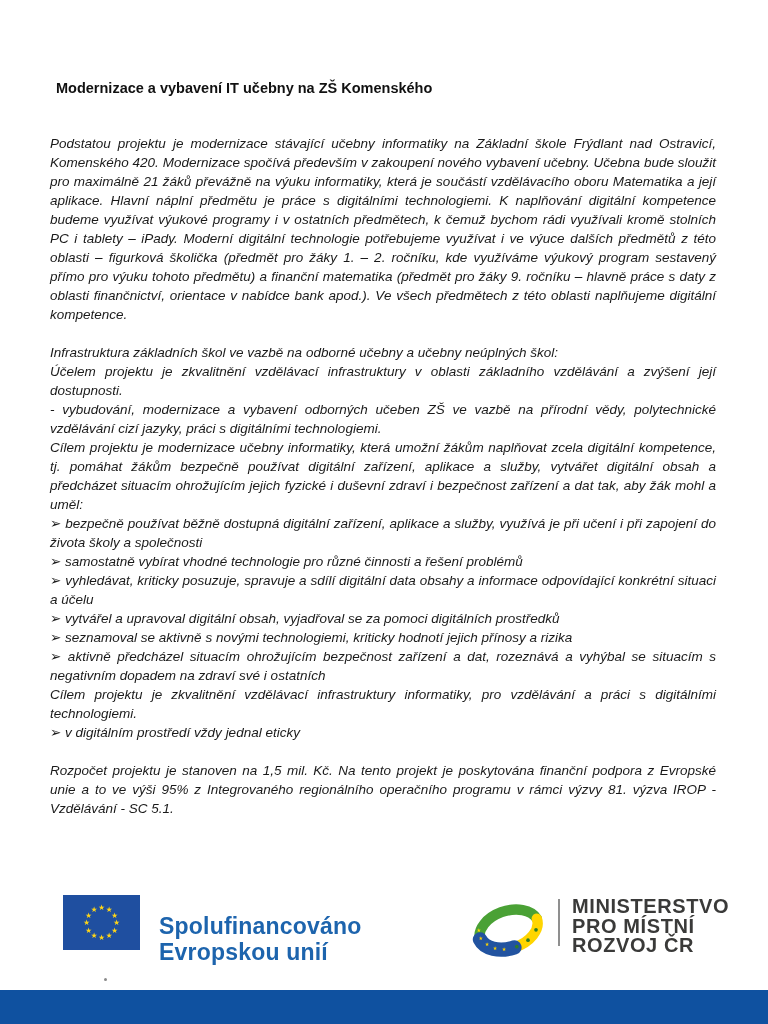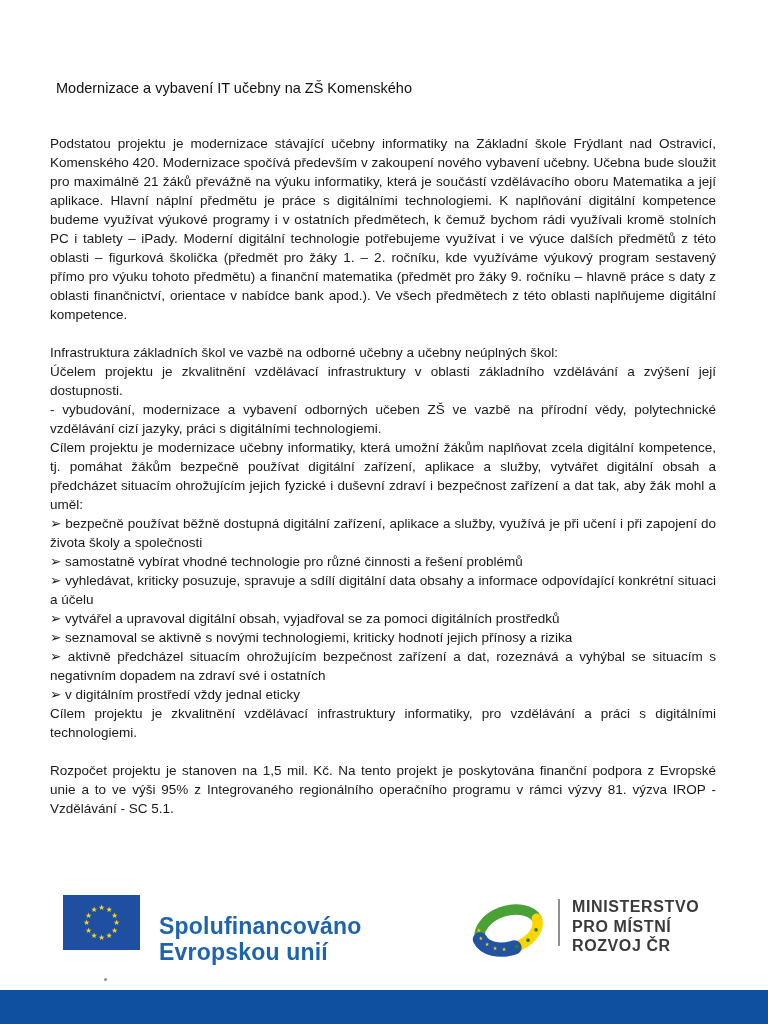--- a/index.html
+++ b/index.html
@@ -10,41 +10,41 @@
     -webkit-font-smoothing:antialiased;
   }
   .page{position:absolute;inset:0;background:#ffffff;}
 
   
   .content{
     position:absolute;left:50px;top:79px;width:666px;
     color:#1a1a1a;font-size:13.5px;line-height:19px;
   }
   .blk-title{
-    margin:0 0 17px 6px;font-weight:normal;font-size:14.5px;color:#111;
+    margin:0 0 17px 6px;font-weight:bold;font-size:14.5px;color:#111;
   }
   .blk-p{
-    margin:0;text-align:justify;
+    margin:0;text-align:justify;font-style:italic;
   }
   .blk-gap{height:19px;}
 
   
   .footer{position:absolute;left:0;top:893px;width:768px;height:70px;}
   .eu-logo{position:absolute;left:63px;top:2px;display:flex;align-items:flex-start;}
   .eu-flag{display:block;}
   .eu-text{
     margin-left:19px;margin-top:18px;
     color:#1d64ad;font-size:23px;line-height:26px;font-weight:700;
     letter-spacing:0.2px;
   }
   .mmr-logo{position:absolute;left:468px;top:3px;display:flex;align-items:flex-start;}
   .mmr-sep{width:2px;height:47px;background:#8f8f8f;margin-left:10px;margin-top:3px;}
   .mmr-text{
     margin-left:12px;margin-top:1px;
-    color:#3a3a39;font-size:16px;line-height:19.5px;font-weight:bold;
+    color:#3a3a39;font-size:20px;line-height:19.5px;font-weight:bold;
     letter-spacing:0.6px;
   }
 
   .artifact-dot{
     position:absolute;left:104px;top:978px;width:3px;height:3px;
     background:#8a8a8a;border-radius:50%;
   }
   .bottom-bar{
     position:absolute;left:0;bottom:0;width:768px;height:34px;background:#0f51a0;
   }
@@ -62,22 +62,22 @@
       <p class="blk-p">Infrastruktura základních škol ve vazbě na odborné učebny a učebny neúplných škol:</p>
       <p class="blk-p">Účelem projektu je zkvalitnění vzdělávací infrastruktury v oblasti základního vzdělávání a zvýšení její dostupnosti.</p>
       <p class="blk-p">- vybudování, modernizace a vybavení odborných učeben ZŠ ve vazbě na přírodní vědy, polytechnické vzdělávání cizí jazyky, práci s digitálními technologiemi.</p>
       <p class="blk-p">Cílem projektu je modernizace učebny informatiky, která umožní žákům naplňovat zcela digitální kompetence, tj. pomáhat žákům bezpečně používat digitální zařízení, aplikace a služby, vytvářet digitální obsah a předcházet situacím ohrožujícím jejich fyzické i duševní zdraví i bezpečnost zařízení a dat tak, aby žák mohl a uměl:</p>
       <p class="blk-p">➢ bezpečně používat běžně dostupná digitální zařízení, aplikace a služby, využívá je při učení i při zapojení do života školy a společnosti</p>
       <p class="blk-p">➢ samostatně vybírat vhodné technologie pro různé činnosti a řešení problémů</p>
       <p class="blk-p">➢ vyhledávat, kriticky posuzuje, spravuje a sdílí digitální data obsahy a informace odpovídající konkrétní situaci a účelu</p>
       <p class="blk-p">➢ vytvářel a upravoval digitální obsah, vyjadřoval se za pomoci digitálních prostředků</p>
       <p class="blk-p">➢ seznamoval se aktivně s novými technologiemi, kriticky hodnotí jejich přínosy a rizika</p>
       <p class="blk-p">➢ aktivně předcházel situacím ohrožujícím bezpečnost zařízení a dat, rozeznává a vyhýbal se situacím s negativním dopadem na zdraví své i ostatních</p>
+      <p class="blk-p">Cílem projektu je zkvalitnění vzdělávací infrastruktury informatiky, pro vzdělávání a práci s digitálními technologiemi.</p>
       <p class="blk-p">➢ v digitálním prostředí vždy jednal eticky</p>
-      <p class="blk-p">Cílem projektu je zkvalitnění vzdělávací infrastruktury informatiky, pro vzdělávání a práci s digitálními technologiemi.</p>
       <div class="blk-gap"></div>
       <p class="blk-p">Rozpočet projektu je stanoven na 1,5 mil. Kč. Na tento projekt je poskytována finanční podpora z Evropské unie a to ve výši 95% z Integrovaného regionálního operačního programu v rámci výzvy 81. výzva IROP - Vzdělávání - SC 5.1.</p>
     </div>
 
   <div class="footer">
 
     <div class="eu-logo">
       <svg class="eu-flag" width="77" height="55" viewBox="0 0 77 55" xmlns="http://www.w3.org/2000/svg">
         <rect x="0" y="0" width="77" height="55" fill="#1f4fa0"></rect>
         <g fill="#ffd617" font-family="'DejaVu Sans',sans-serif" font-size="7.5" text-anchor="middle">

